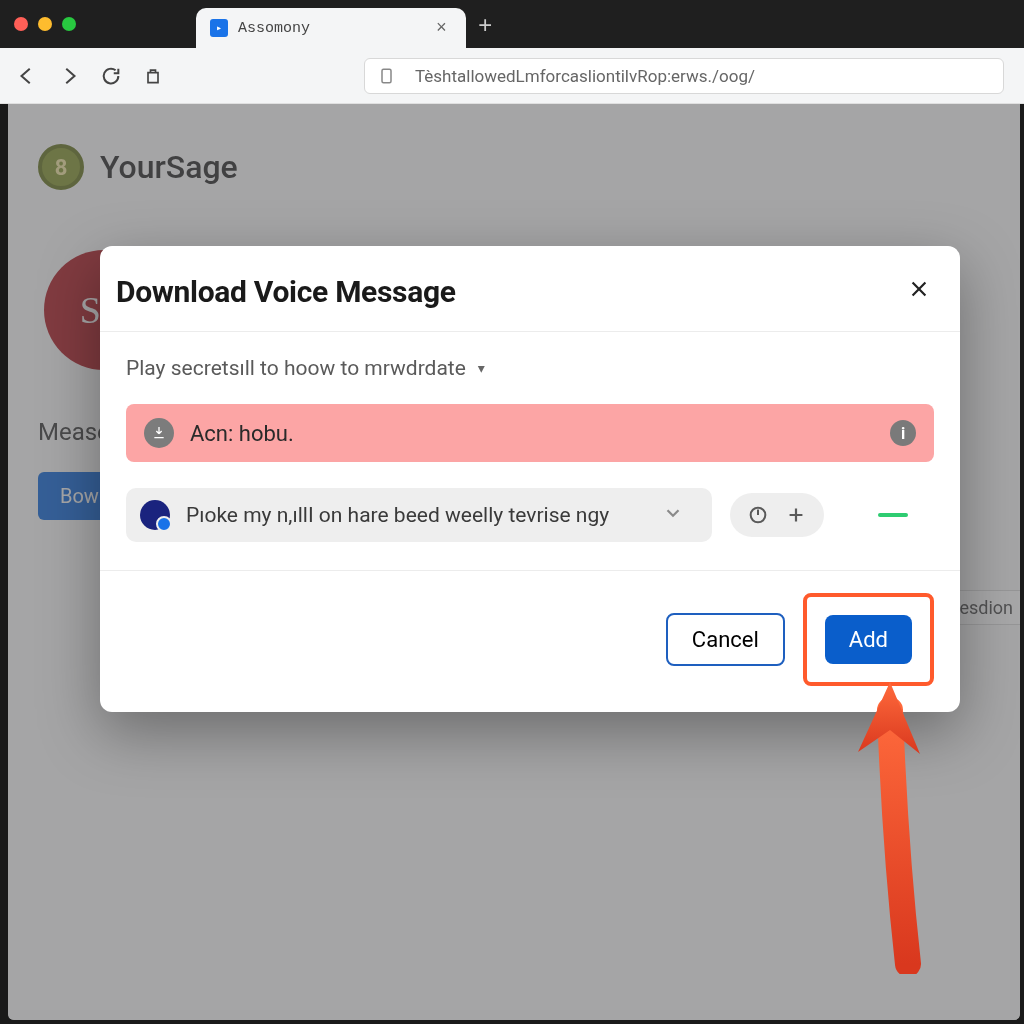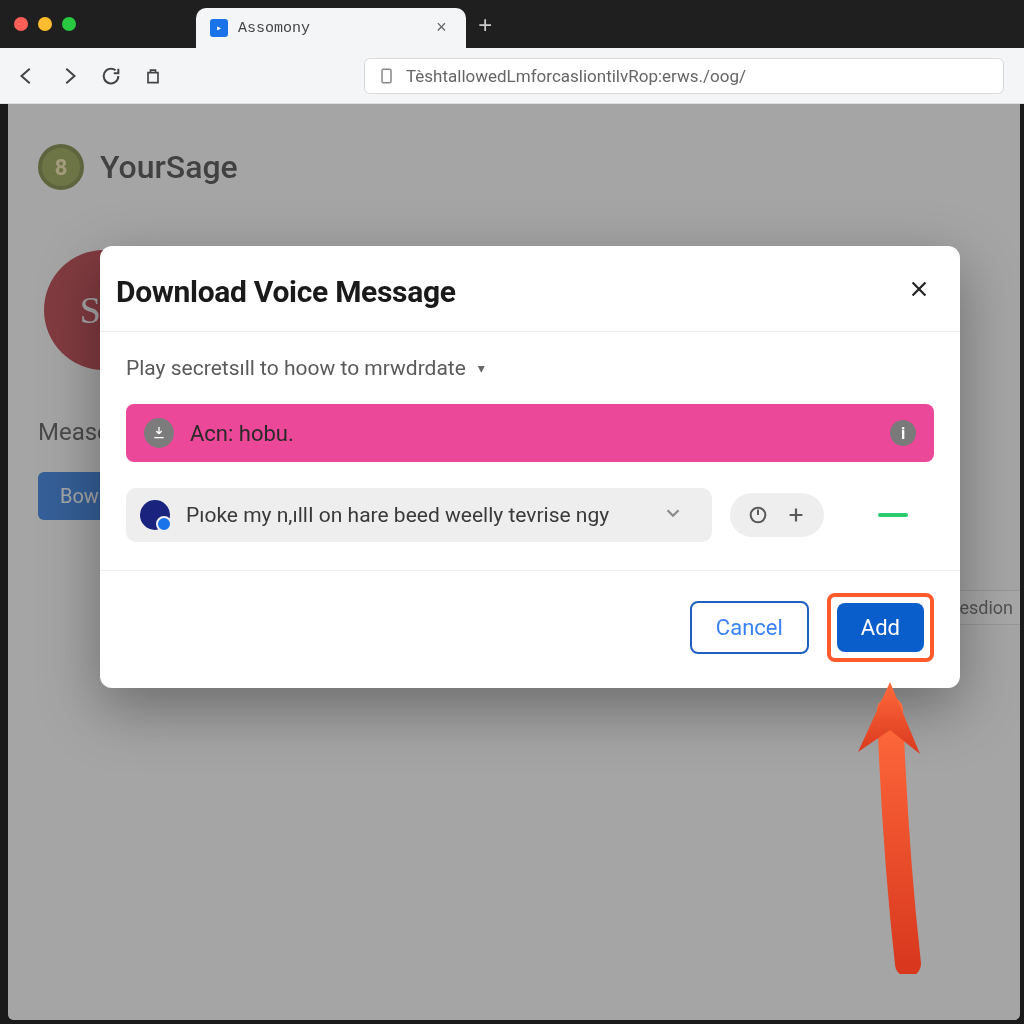--- a/index.html
+++ b/index.html
@@ -73,21 +73,21 @@
     .url-bar {
       flex: 0 0 640px;
       margin-left: 180px;
       height: 36px;
       background: #fff;
       border: 1px solid #d8d8d8;
       border-radius: 6px;
       display: flex;
       align-items: center;
       padding: 0 14px;
-      gap: 9px;
+      gap: 18px;
       color: #666;
       font-size: 17px;
     }
 
     
     .viewport {
       position: absolute;
       top: 104px;
       left: 8px;
       right: 4px;
@@ -193,21 +193,21 @@
       font-size: 21px;
       color: #5a5a5a;
       display: flex;
       align-items: center;
       gap: 12px;
       margin-bottom: 24px;
     }
     .caret-down { font-size: 14px; color: #666; }
 
     .field-row {
-      background: #ec4899;
+      background: #fca5a5;
       border-radius: 8px;
       padding: 14px 18px;
       display: flex;
       align-items: center;
       gap: 16px;
       margin-bottom: 26px;
     }
     .field-icon {
       width: 30px; height: 30px; border-radius: 50%;
       background: #7c7c7c;
@@ -279,29 +279,29 @@
     .btn {
       padding: 12px 24px;
       border-radius: 8px;
       font-size: 22px;
       font-weight: 400;
       cursor: pointer;
     }
     .btn-secondary {
       background: #fff;
       border: 2px solid #1e5fbf;
-      color: #3b82f6;
+      color: #000000;
     }
     .btn-primary {
       background: #0a5ecb;
       color: #fff;
       border: none;
     }
     .highlight-ring {
-      padding: 6px;
+      padding: 18px;
       border: 4px solid #ff5a2c;
       border-radius: 8px;
     }
 
     
     .arrow {
       position: absolute;
       top: 570px;
       left: 790px;
       width: 140px;

